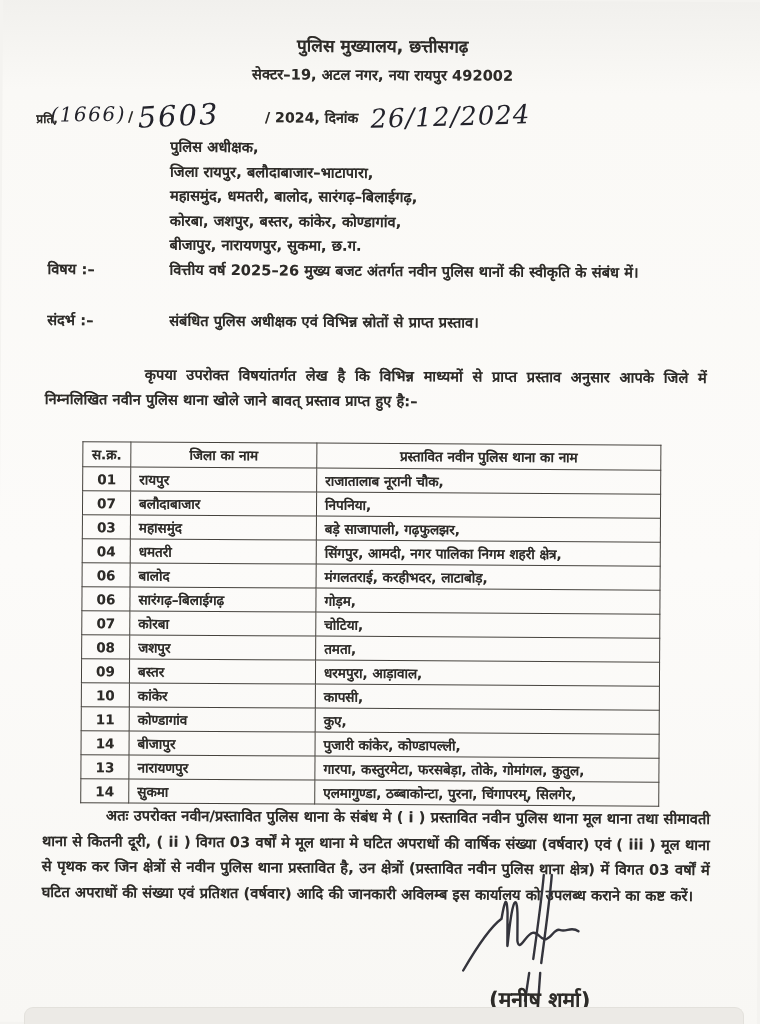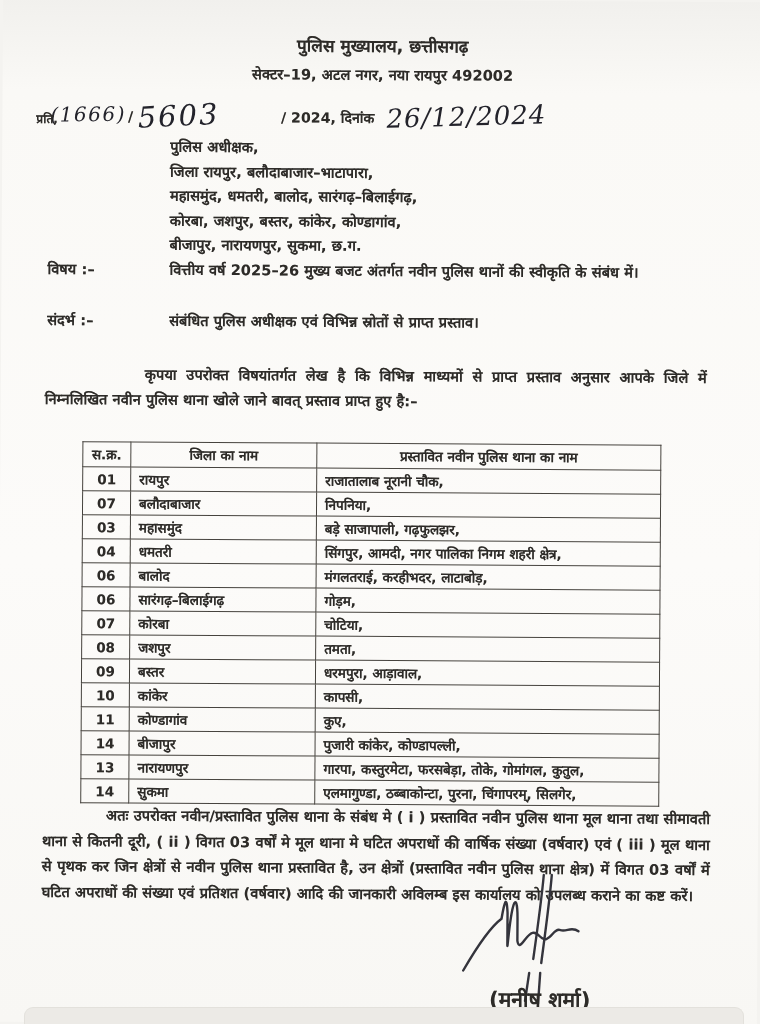--- a/index.html
+++ b/index.html
@@ -16,21 +16,21 @@
   }
   .print{font-weight:600;text-shadow:0 0 0.6px rgba(45,42,38,0.38);letter-spacing:0.1px;}
   .center{text-align:center;}
   .title{position:absolute;left:0;right:0;top:34px;font-size:17px;font-weight:700;}
   .subtitle{position:absolute;left:0;right:0;top:64px;font-size:14.5px;}
   .refline{position:absolute;left:46px;top:88px;width:700px;display:flex;align-items:baseline;font-size:14px;white-space:nowrap;}
   .hand{font-family:"DejaVu Serif","Liberation Serif",serif;font-style:italic;font-weight:500;color:#23232b;}
   .hand-paren{font-size:20px;letter-spacing:1.5px;transform:rotate(-1deg);display:inline-block;margin:16px 2px;}
   .hand-big{font-size:29px;letter-spacing:2px;transform:rotate(-3deg) translateY(4px);display:inline-block;margin-left:4px;}
   .hand-date{font-size:26px;letter-spacing:1px;transform:rotate(-2deg) translateY(2px);display:inline-block;margin-left:12px;}
-  .ref-tail{margin-left:62px;}
+  .ref-tail{margin-left:46px;}
   .toline{position:absolute;left:34px;top:112px;font-size:12px;}
   .addressee{position:absolute;left:168px;top:136px;font-size:14.5px;line-height:24.5px;}
   .kv{position:absolute;left:46px;display:flex;font-size:14.5px;line-height:23px;}
   .kv .label{flex:0 0 122px;}
   .kv .value{width:528px;}
   .subject{top:260px;}
   .reference{top:311px;}
   .para{position:absolute;font-size:14.5px;text-align:justify;line-height:25px;}
   .body-para{left:44px;top:364px;width:662px;text-indent:100px;}
   .closing-para{left:44px;top:805px;width:668px;text-indent:64px;line-height:25.5px;}

